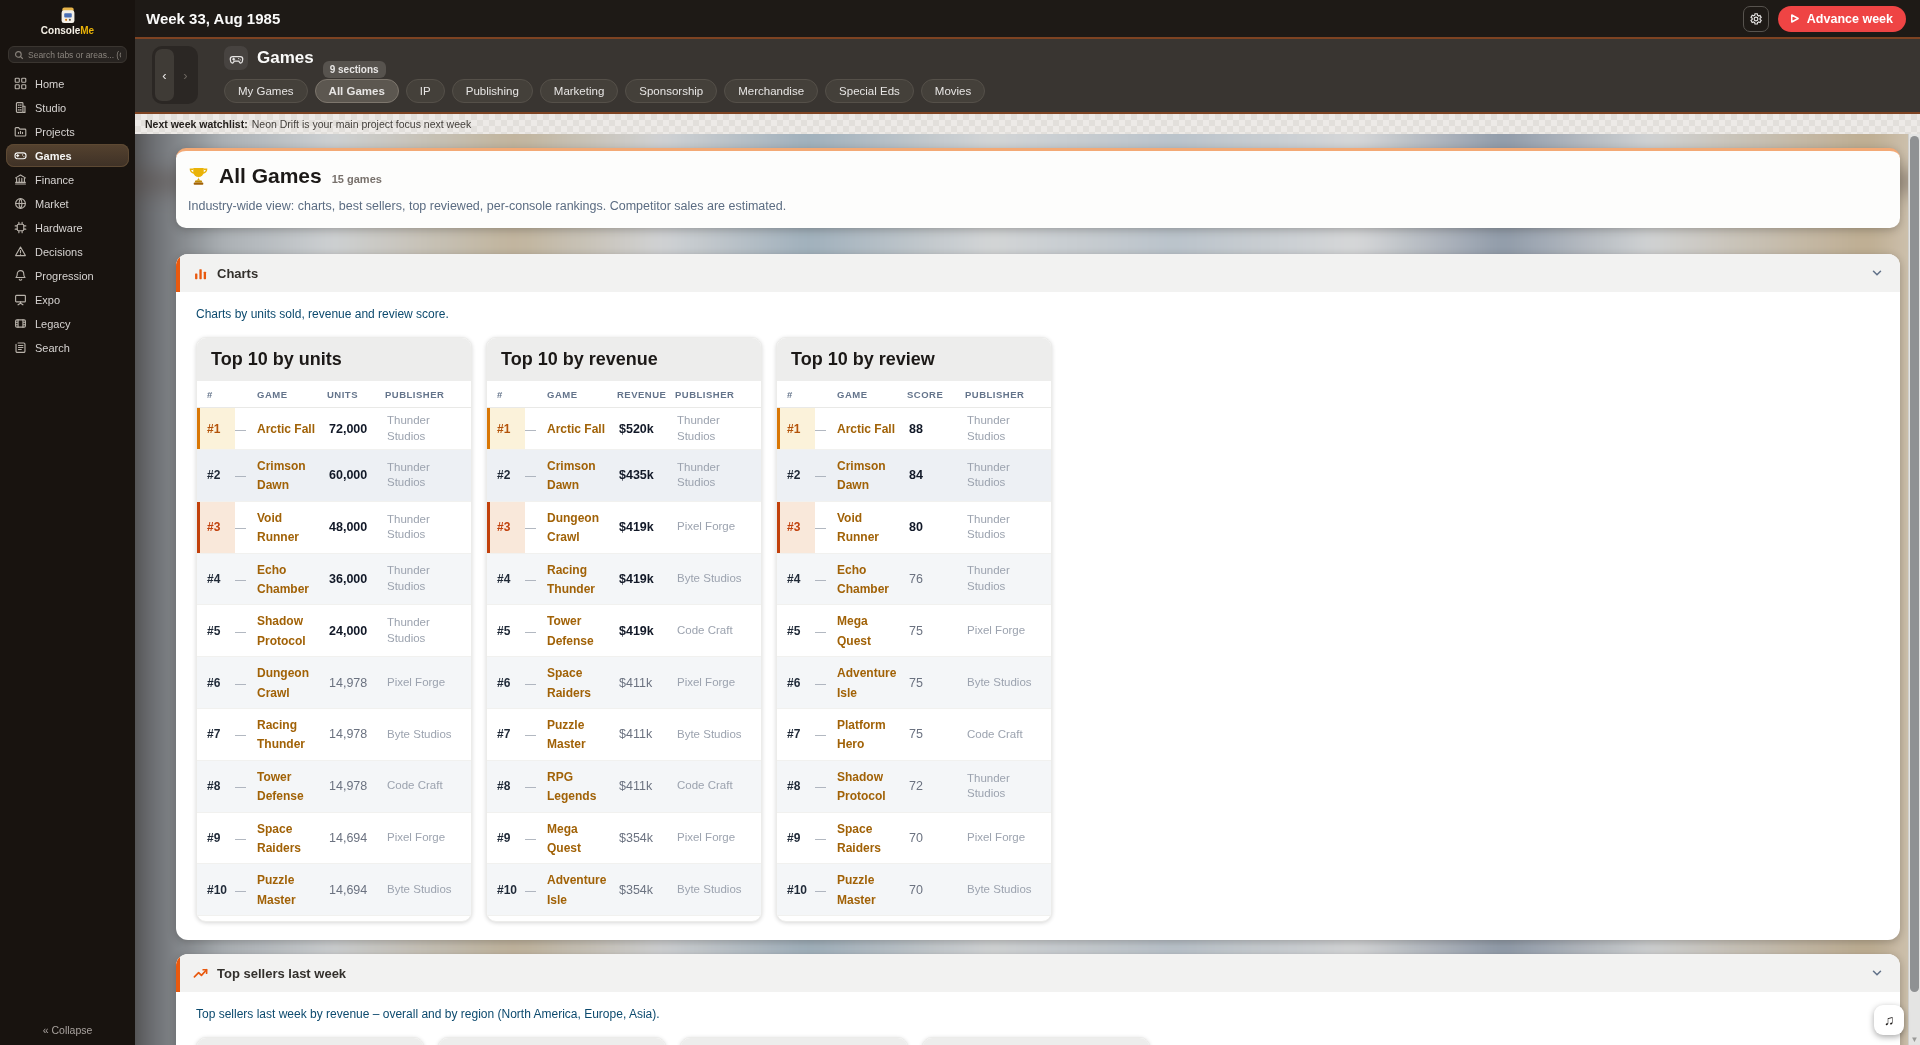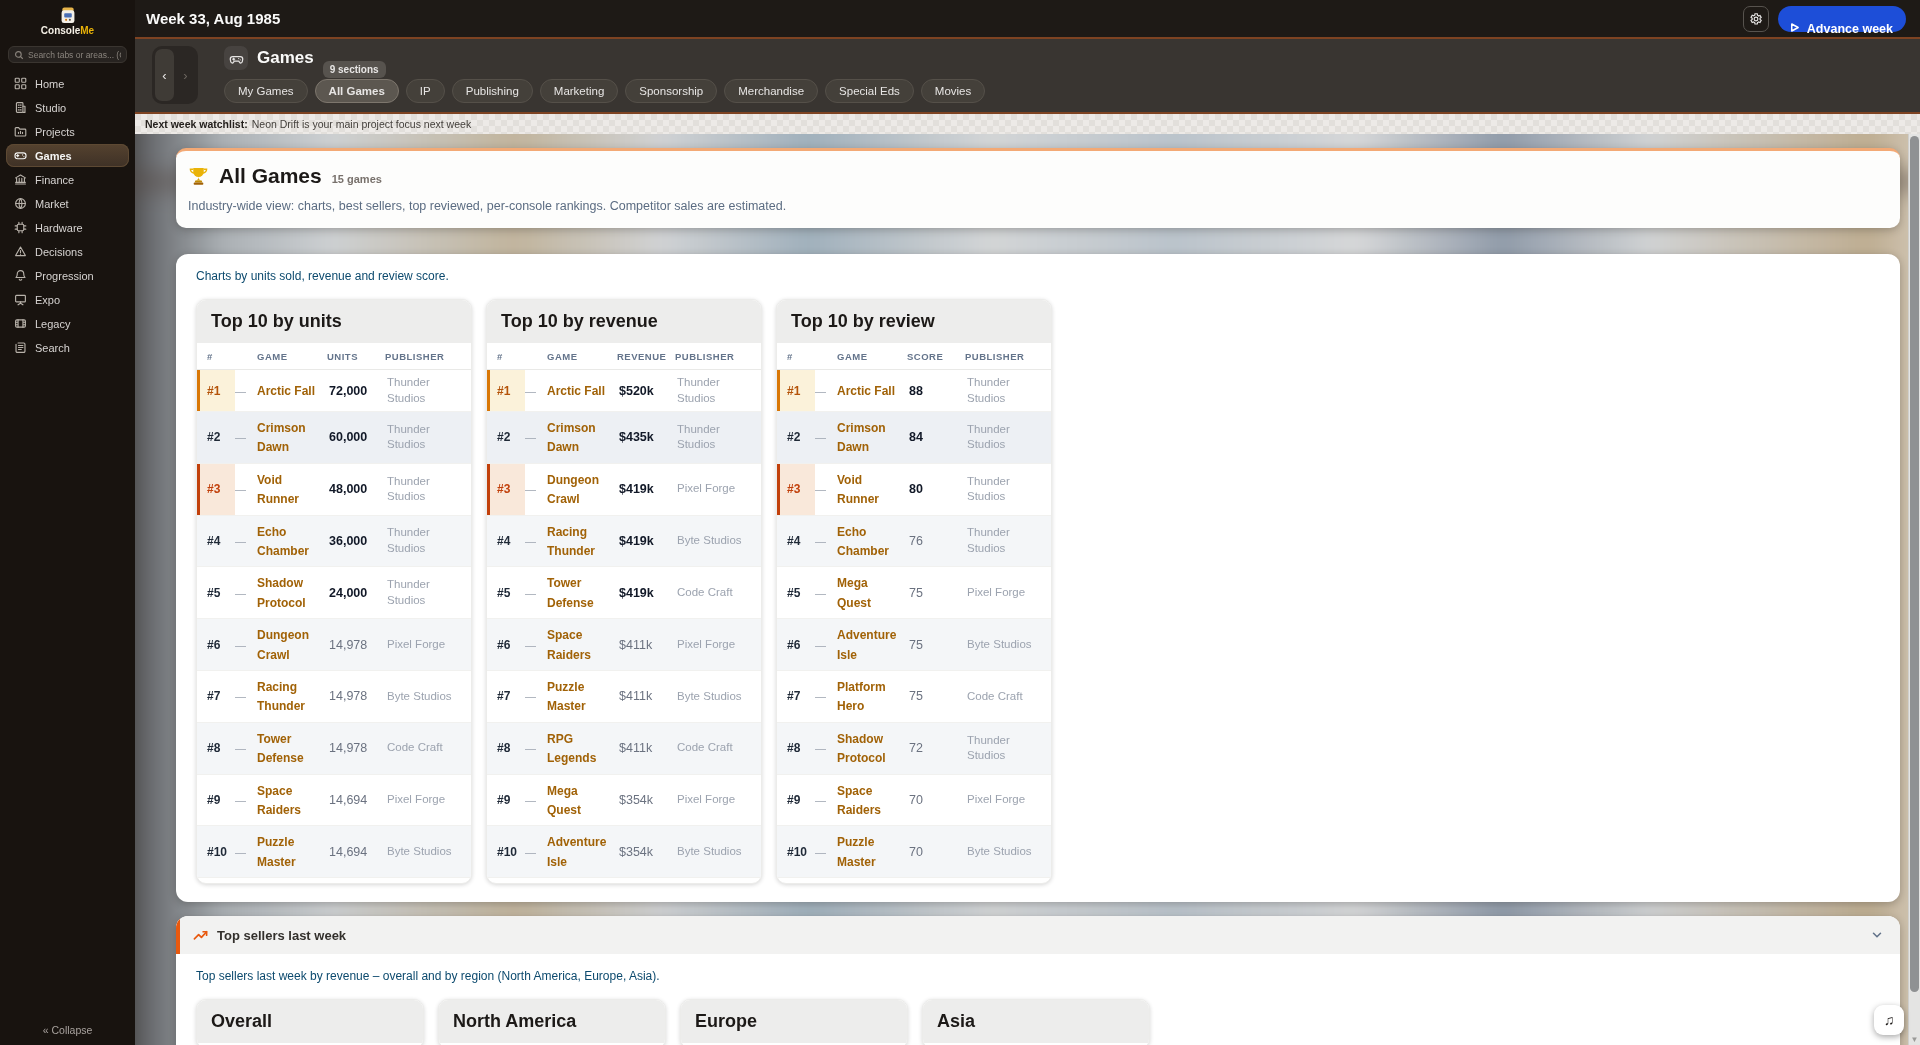--- a/index.html
+++ b/index.html
@@ -22,21 +22,21 @@
   .nav-ico { width:13px; height:13px; display:flex; }
   .nav-ico svg { width:13px; height:13px; }
   .collapse { position:absolute; bottom:9px; left:0; right:0; text-align:center; color:#a8a29e; font-size:10.5px; cursor:pointer; }
 
   
   .main { flex:1; display:flex; flex-direction:column; min-width:0; }
   .topbar { height:37px; background:#1e1a16; display:flex; align-items:center; padding:0 14px 0 11px; flex:0 0 auto; }
   .week-label { color:#fafaf9; font-size:15px; font-weight:bold; }
   .topbar-right { margin-left:auto; display:flex; gap:9px; align-items:center; }
   .gear-btn { width:26px; height:26px; border:1px solid #57534e; border-radius:7px; display:flex; align-items:center; justify-content:center; background:transparent; cursor:pointer; }
-  .advance-btn { height:26px; border-radius:14px; background:#1d4ed8; color:#fff; font-weight:bold; font-size:12.5px; display:flex; align-items:flex-start; gap:7px; padding:16px 13px 0 11px; border:0; font-family:inherit; cursor:pointer; }
+  .advance-btn { height:26px; border-radius:14px; background:#ef4444; color:#fff; font-weight:bold; font-size:12.5px; display:flex; align-items:center; gap:7px; padding:0 13px 0 11px; border:0; font-family:inherit; cursor:pointer; }
   .divider { height:2px; background:#7e4322; flex:0 0 auto; }
 
   .band { background:#393531; padding:6px 14px 9px 17px; position:relative; flex:0 0 auto; }
   .nav-arrows { position:absolute; left:17px; top:7px; width:46px; height:58px; background:#2b2724; border-radius:10px; display:flex; padding:3px; gap:2px; }
   .arrow-btn { flex:1; border-radius:7px; display:flex; align-items:center; justify-content:center; font-size:13px; cursor:pointer; }
   .arrow-btn.back { background:#3f3b36; color:#e7e5e4; }
   .arrow-btn.fwd { color:#6d6760; }
   .band-title-row { display:flex; align-items:center; gap:9px; margin-left:72px; height:26px; }
   .game-chip { width:24px; height:24px; background:#474340; border-radius:7px; display:flex; align-items:center; justify-content:center; }
   .band-title { color:#fafaf9; font-size:17px; font-weight:bold; }
@@ -311,20 +311,35 @@
             </svg>
           </span>
           <span class="page-title">All Games</span>
           <span class="page-count">15 games</span>
         </div>
         <div class="page-desc">Industry-wide view: charts, best sellers, top reviewed, per-console rankings. Competitor sales are estimated.</div>
       </div>
 
       <div id="sections-mount">
           <section class="section-card">
+    <div class="section-head">
+      <span class="section-ico" style="display:flex">
+                <svg width="15" height="15" viewBox="0 0 16 16">
+                  <rect x="2.2" y="8" width="2.5" height="6" rx="0.6" fill="#e8590f"></rect>
+                  <rect x="6.8" y="3.5" width="2.5" height="10.5" rx="0.6" fill="#e8590f"></rect>
+                  <rect x="11.4" y="6" width="2.5" height="8" rx="0.6" fill="#e8590f"></rect>
+                </svg>
+              </span>
+      <span class="section-title">Charts</span>
+      <span class="section-chevron">
+        <svg width="14" height="14" viewBox="0 0 16 16" fill="none" stroke="#64748b" stroke-width="1.8" stroke-linecap="round">
+                  <path d="M4 6l4 4 4-4"></path>
+                </svg>
+      </span>
+    </div>
     <div class="section-body">
       <div class="section-desc">Charts by units sold, revenue and review score.</div>
       <div class="tables-row">
                 <div class="dtable">
     <div class="dtable-title">Top 10 by units</div>
     <div class="thead">
       <span class="th col-rank">#</span>
       <span class="th col-trend"></span>
       <span class="th col-game">GAME</span>
       <span class="th col-value">UNITS</span>

